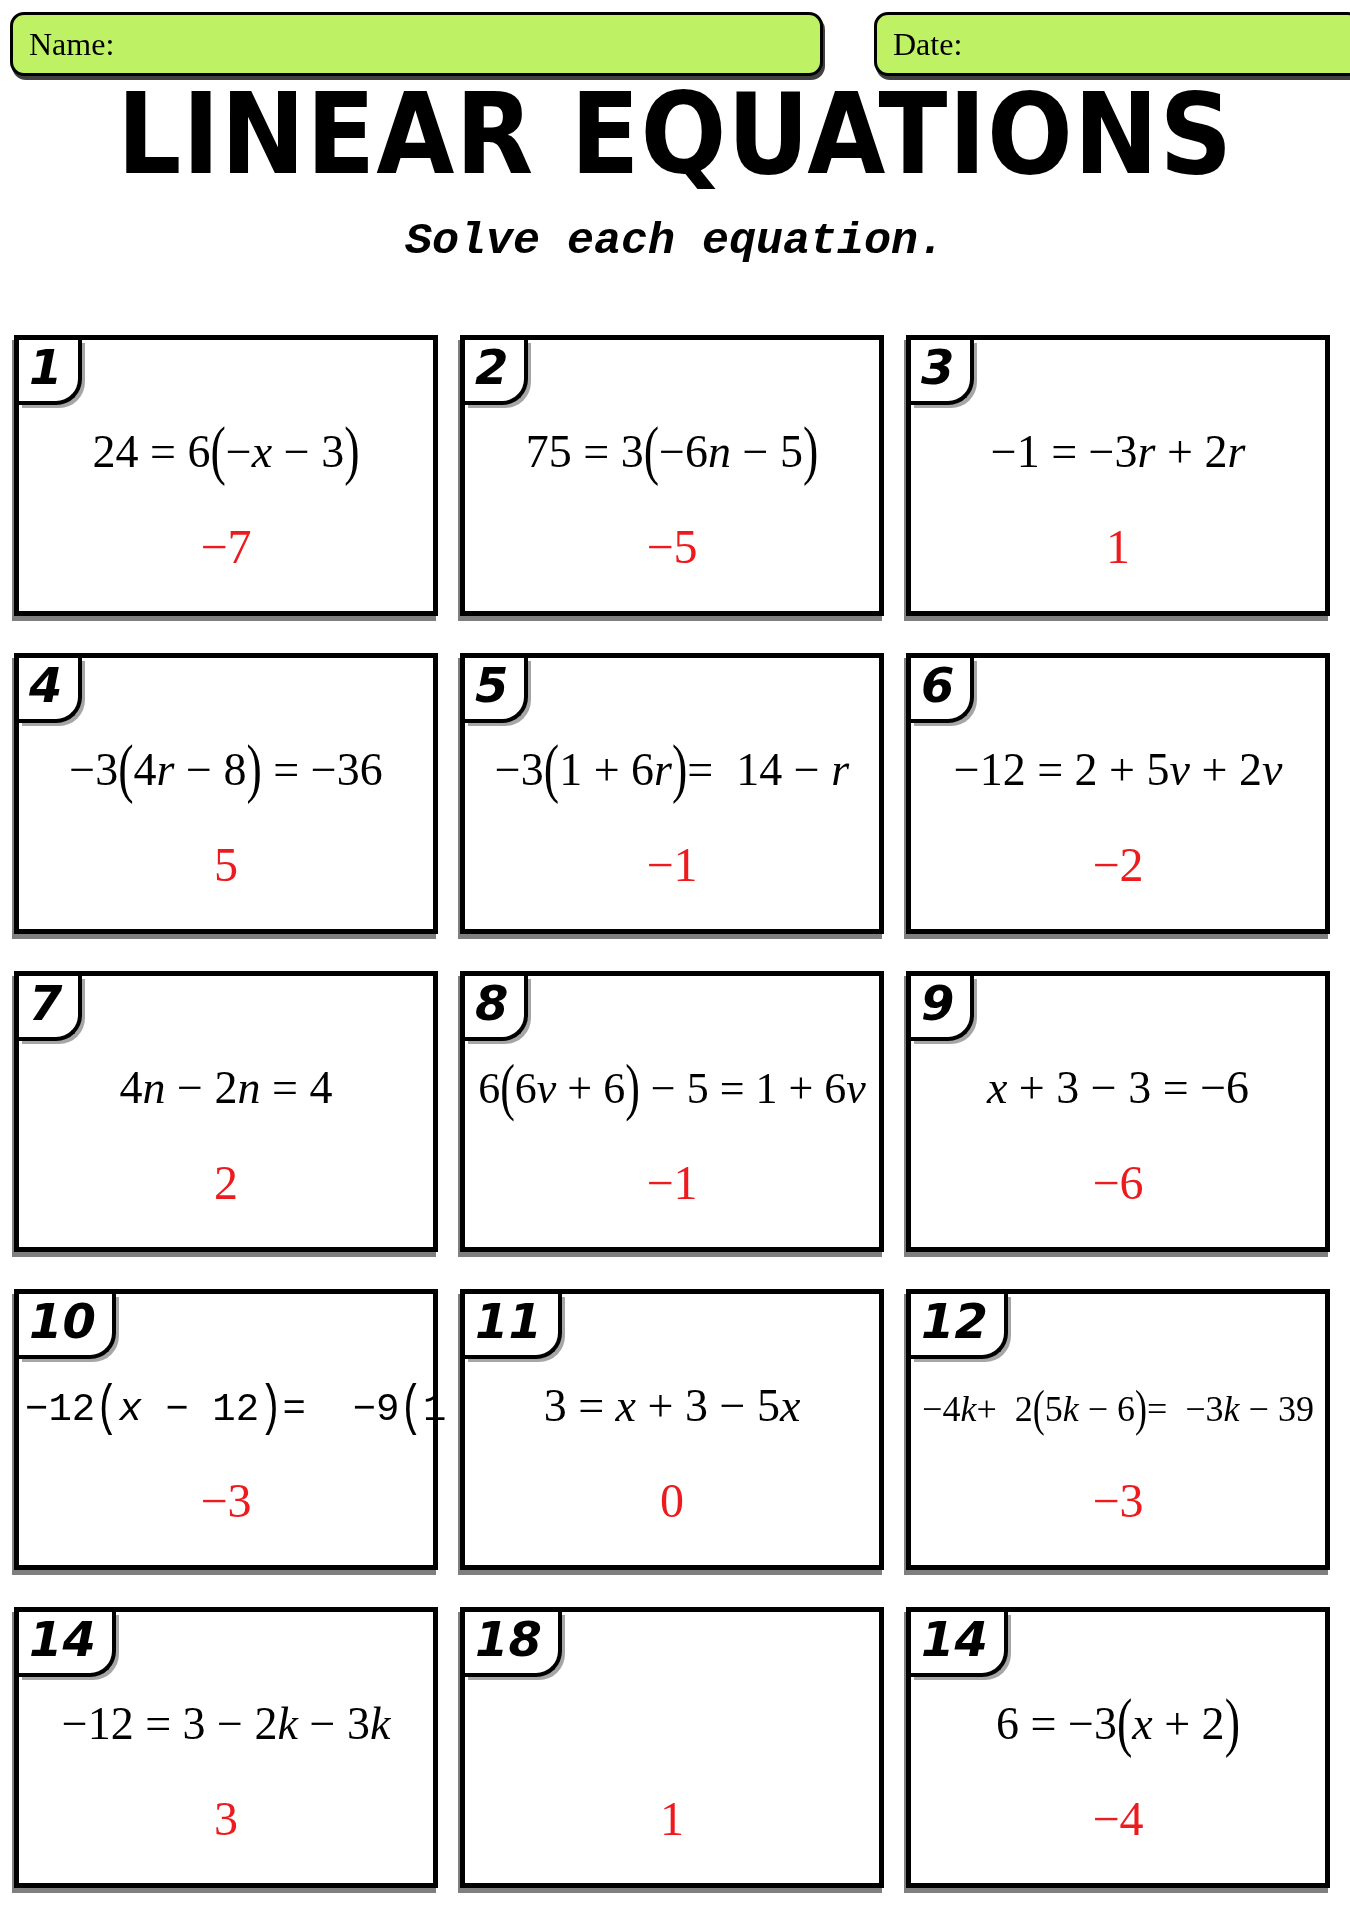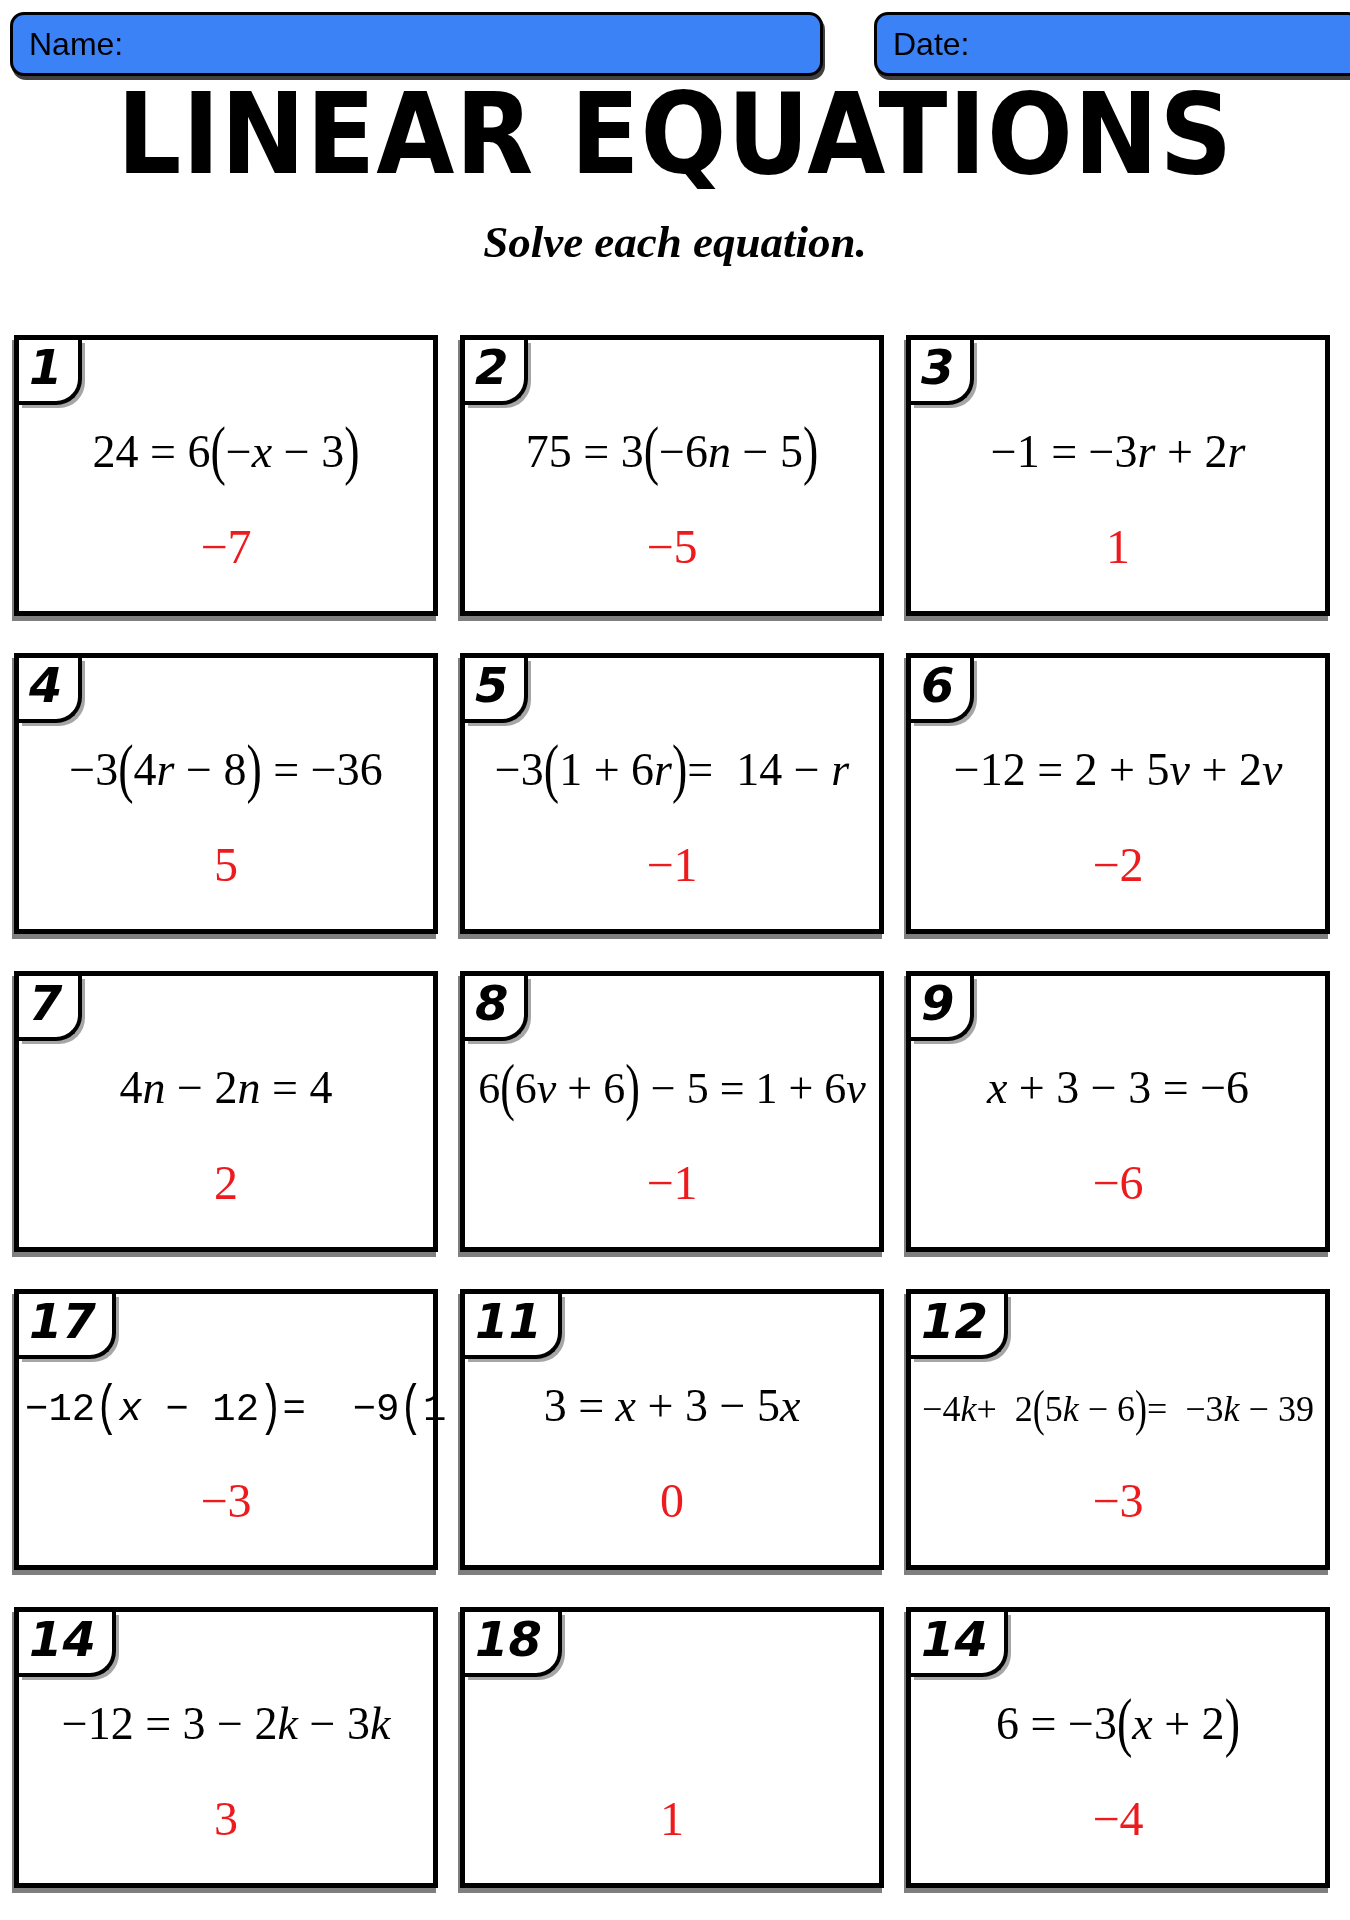--- a/index.html
+++ b/index.html
@@ -4,37 +4,37 @@
 <style>
   html,body{margin:0;padding:0;}
   body{
     width:1350px;height:1920px;position:relative;overflow:hidden;
     background:#ffffff;color:#000;
     font-family:"Liberation Serif",serif;
   }
   
   .field{
     position:absolute;top:12px;height:64px;box-sizing:border-box;
-    border:3px solid #000;border-radius:14px;background:#3b82f6;
+    border:3px solid #000;border-radius:14px;background:#bef264;
     box-shadow:2px 4px 0 rgba(0,0,0,.75);
     display:flex;align-items:center;padding-left:16px;
-    font-family:Liberation Sans, sans-serif;font-size:32px;
+    font-family:Liberation Serif, serif;font-size:32px;
   }
   #nameField{left:10px;width:813px;}
   #dateField{left:874px;width:488px;}
 
   .title{
     position:absolute;top:68px;left:0;width:100%;text-align:center;
     font-family:"DejaVu Sans",sans-serif;font-weight:900;font-size:101px;
     letter-spacing:1px;transform:scaleY(1.12);transform-origin:top center;
     white-space:nowrap;
   }
   .subtitle{
     position:absolute;top:216px;left:0;width:100%;text-align:center;
-    font-family:Liberation Serif, serif;font-style:italic;font-weight:600;
+    font-family:Liberation Mono, monospace;font-style:italic;font-weight:600;
     font-size:45px;
   }
 
   
   .grid{
     position:absolute;left:14px;top:335px;
     display:grid;grid-template-columns:repeat(3,424px);
     grid-auto-rows:281px;column-gap:22px;row-gap:37px;
   }
   .pbox{
@@ -118,21 +118,21 @@
     <div class="tab">8</div>
     <div class="eq"><span class="eq-text" style="font-size: 44px;">6<span class="paren">(</span>6<i>v</i> + 6<span class="paren">)</span> − 5 = 1 + 6<i>v</i></span></div>
     <div class="ans">−1</div>
   </div>
   <div class="pbox">
     <div class="tab">9</div>
     <div class="eq"><span class="eq-text"><i>x</i> + 3 − 3 = −6</span></div>
     <div class="ans">−6</div>
   </div>
   <div class="pbox">
-    <div class="tab">17</div>
+    <div class="tab">10</div>
     <div class="eq"><span class="eq-text" style="font-size: 39px; font-family: Liberation Mono, monospace;">−12<span class="paren">(</span><i>x</i> − 12<span class="paren">)</span>=  −9<span class="paren">(</span>1 + 7<i>x</i><span class="paren">)</span></span></div>
     <div class="ans">−3</div>
   </div>
   <div class="pbox">
     <div class="tab">11</div>
     <div class="eq"><span class="eq-text">3 = <i>x</i> + 3 − 5<i>x</i></span></div>
     <div class="ans">0</div>
   </div>
   <div class="pbox">
     <div class="tab">12</div>

